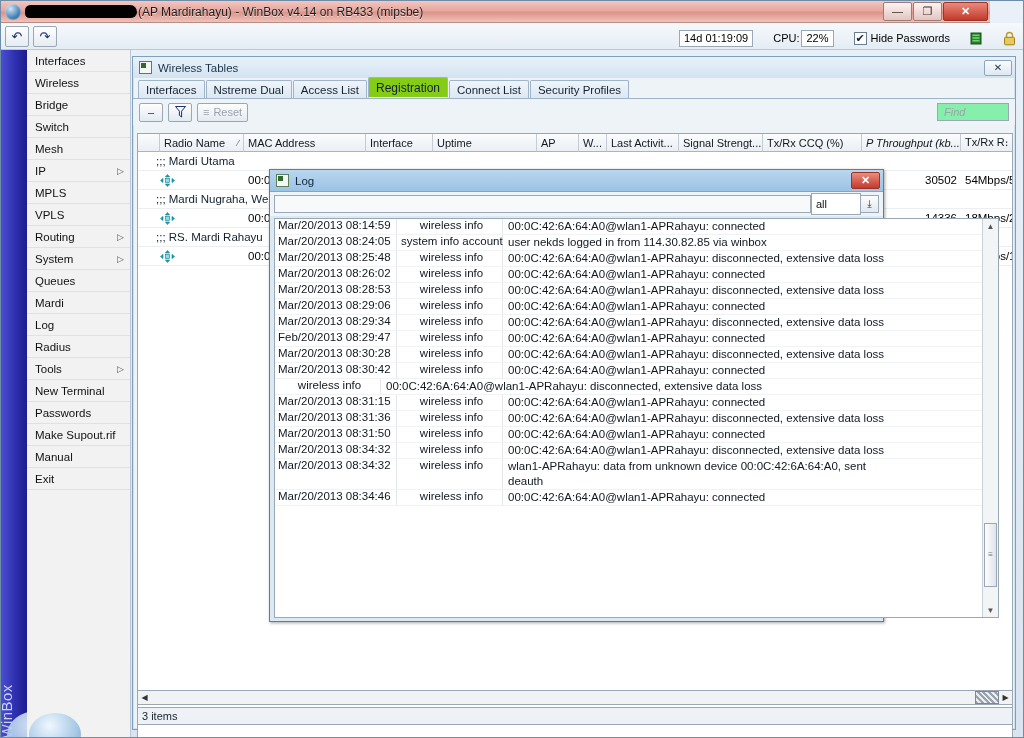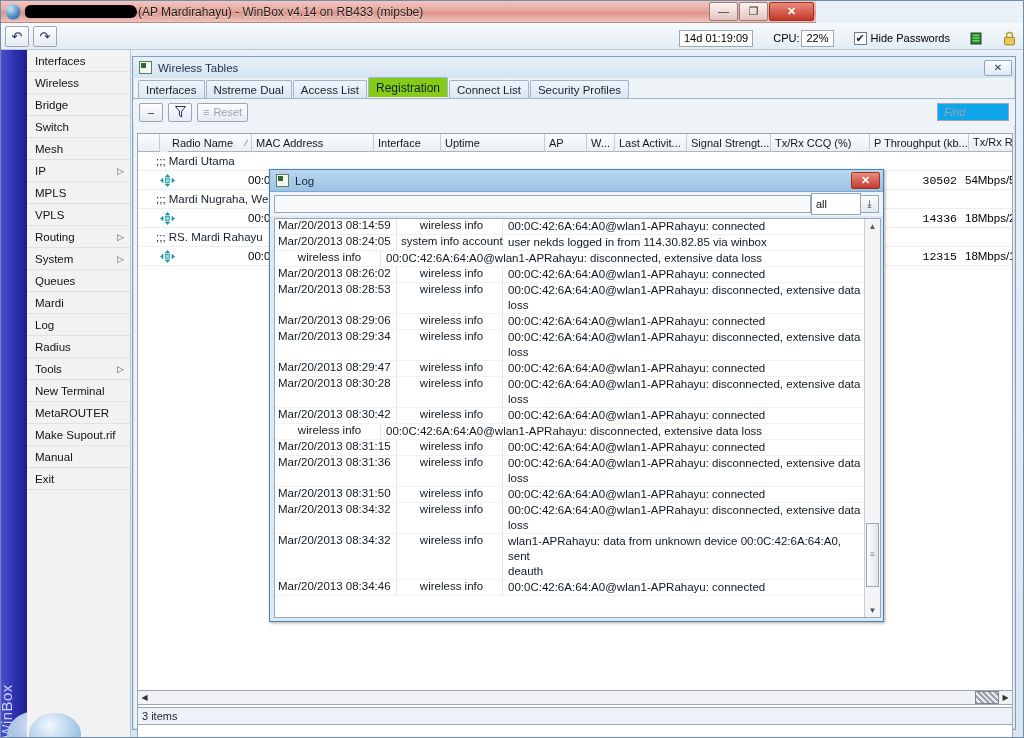--- a/index.html
+++ b/index.html
@@ -16,21 +16,21 @@
   #app {
     position: relative;
     width: 1024px; height: 738px;
     background: linear-gradient(#e9f0f8, #d9e4f0);
     border: 1px solid #6f8ca8;
     overflow: hidden;
   }
 
   
   #titlebar {
-    position: absolute; left: 0; top: 0; width: 815px; height: 22px;
+    position: absolute; left: 0; top: 0; width: 989px; height: 22px;
     background: linear-gradient(#f3c6c0 0%, #e6a79f 45%, #dd948a 55%, #eec3bb 100%);
     border-bottom: 1px solid #b98d86;
     display: flex; align-items: center;
   }
   #titlebar .tb-icon {
     width: 16px; height: 16px; margin: 0 4px 0 4px; flex: 0 0 auto;
     border-radius: 50%;
     background: radial-gradient(circle at 35% 30%, #cfe6f7, #2f6fa8 70%, #14456e);
     box-shadow: inset 0 0 2px #fff;
   }
@@ -176,21 +176,21 @@
   .wtb {
     height: 19px; min-width: 24px; padding: 0 5px;
     border: 1px solid #9aa7b4; border-radius: 2px;
     background: linear-gradient(#fdfdfe, #e4eaf1);
     display: flex; align-items: center; justify-content: center;
     gap: 4px; font-size: 11px; color: #20303f;
   }
   .wtb.disabled { color: #9aa3ab; }
   #find-box {
     margin-left: auto; width: 72px; height: 18px;
-    border: 1px solid #9aa7b4; background: #0ea5e9;
+    border: 1px solid #9aa7b4; background: #86efac;
     display: flex; align-items: center; padding: 0 4px;
   }
   #find-box input {
     border: 0; outline: 0; width: 100%; font-size: 11px;
     font-family: "Liberation Sans", sans-serif;
     color: #333; background: transparent; font-style: italic;
   }
   #find-box input::placeholder { color: #9aa3ab; font-style: italic; }
 
   
@@ -204,21 +204,21 @@
     border-right: 1px solid #c3ccd5; border-bottom: 1px solid #a9b4bf;
     padding: 0 4px; display: flex; align-items: center;
     font-size: 11px; color: #101820; overflow: hidden; white-space: nowrap;
   }
   #wt-head .th .sortmark { margin-left: auto; font-size: 9px; color: #5e6a75; }
   .trow { display: flex; height: 19px; align-items: center; border-bottom: 1px solid #eceff2; }
   .trow .cmt {
     padding-left: 18px; font-size: 11.5px; color: #12202c; white-space: nowrap;
   }
   .trow .cell { display: flex; align-items: center; height: 19px; overflow: hidden; white-space: nowrap; font-size: 11.5px; }
-  .trow .cell.num { justify-content: flex-end; padding-right: 4px; font-family: Liberation Mono, monospace; }
+  .trow .cell.num { justify-content: flex-end; padding-right: 4px; }
   .arrow4 {
     width: 15px; height: 13px; margin-left: 22px; flex: 0 0 auto;
     position: relative; color: #1aa6b7; font-size: 13px; line-height: 13px;
     text-align: center;
   }
 
   
   #wt-hscroll {
     position: absolute; left: 4px; bottom: 24px; width: 876px; height: 15px;
     background: #f0f2f4; border: 1px solid #9aa7b4;
@@ -267,21 +267,21 @@
   #lg-select {
     width: 50px; height: 22px; border: 1px solid #9aa7b4; background: #fff;
     display: flex; align-items: center; padding-left: 4px; font-size: 11px; color: #111;
   }
   #lg-dropbtn {
     width: 18px; height: 18px; border: 1px solid #9aa7b4; border-left: none;
     background: linear-gradient(#fdfdfe, #e2e8ef);
     display: flex; align-items: center; justify-content: center; font-size: 10px; color: #222;
   }
   #lg-list-wrap {
-    position: absolute; left: 4px; top: 48px; width: 607px; height: 400px;
+    position: absolute; left: 4px; top: 48px; width: 725px; height: 400px;
     background: #fff; border: 1px solid #9aa7b4; display: flex; overflow: hidden;
   }
   #lg-list { flex: 1; overflow: hidden; }
   .lg-row { display: flex; border-bottom: 1px solid #f0f2f4; min-height: 15px; }
   .lg-row .lg-time {
     width: 122px; flex: 0 0 122px; padding-left: 3px;
     font-size: 11.5px; color: #101820; border-right: 1px solid #e3e7eb; white-space: nowrap;
   }
   .lg-row .lg-topic {
     width: 106px; flex: 0 0 106px; padding-left: 4px;
@@ -412,21 +412,21 @@
         <span>Radius</span>
       </div>
       <div class="menu-item">
         <span>Tools</span>
         <span class="arrow">▷</span>
       </div>
       <div class="menu-item">
         <span>New Terminal</span>
       </div>
       <div class="menu-item">
-        <span>MetaROUTER</span>
+        <span>Passwords</span>
       </div>
       <div class="menu-item">
         <span>Make Supout.rif</span>
       </div>
       <div class="menu-item">
         <span>Manual</span>
       </div>
       <div class="menu-item">
         <span>Exit</span>
       </div>
@@ -472,21 +472,21 @@
         <span>Reset</span>
       </div>
       <div id="find-box">
         <input placeholder="Find" style="">
       </div>
     </div>
 
     <div id="wt-table-wrap">
       <div id="wt-head">
           <div class="th" style="flex: 0 0 22px;"></div>
-          <div class="th" style="flex: 0 0 84px; margin-left: 8px;">
+          <div class="th" style="flex: 0 0 84px;">
             <span>Radio Name</span>
             <span class="sortmark">∕</span>
           </div>
           <div class="th" style="flex: 0 0 122px;">
             <span>MAC Address</span>
           </div>
           <div class="th" style="flex: 0 0 67px;">
             <span>Interface</span>
           </div>
           <div class="th" style="flex: 0 0 104px;">
@@ -500,21 +500,21 @@
           </div>
           <div class="th" style="flex: 0 0 72px;">
             <span>Last Activit...</span>
           </div>
           <div class="th" style="flex: 0 0 84px;">
             <span>Signal Strengt...</span>
           </div>
           <div class="th" style="flex: 0 0 99px;">
             <span>Tx/Rx CCQ (%)</span>
           </div>
-          <div class="th" style="flex: 0 0 99px;">
+          <div class="th" style="flex: 0 0 99px; font-style: italic;">
             <span>P Throughput (kb...</span>
           </div>
           <div class="th" style="flex: 0 0 59px;">
             <span>Tx/Rx R։</span>
           </div>
         </div>
       <div id="wt-body">
           <div class="trow">
             <div class="cmt">;;; Mardi Utama</div>
           </div>
@@ -593,20 +593,21 @@
             <div class="lg-time">Mar/20/2013 08:14:59</div>
             <div class="lg-topic">wireless info</div>
             <div class="lg-msg">00:0C:42:6A:64:A0@wlan1-APRahayu: connected</div>
           </div>
           <div class="lg-row">
             <div class="lg-time">Mar/20/2013 08:24:05</div>
             <div class="lg-topic">system info account</div>
             <div class="lg-msg">user nekds logged in from 114.30.82.85 via winbox</div>
           </div>
           <div class="lg-row">
+            <div class="lg-time">Mar/20/2013 08:25:48</div>
             <div class="lg-topic">wireless info</div>
             <div class="lg-msg">00:0C:42:6A:64:A0@wlan1-APRahayu: disconnected, extensive data loss</div>
           </div>
           <div class="lg-row">
             <div class="lg-time">Mar/20/2013 08:26:02</div>
             <div class="lg-topic">wireless info</div>
             <div class="lg-msg">00:0C:42:6A:64:A0@wlan1-APRahayu: connected</div>
           </div>
           <div class="lg-row">
             <div class="lg-time">Mar/20/2013 08:28:53</div>
@@ -617,21 +618,21 @@
             <div class="lg-time">Mar/20/2013 08:29:06</div>
             <div class="lg-topic">wireless info</div>
             <div class="lg-msg">00:0C:42:6A:64:A0@wlan1-APRahayu: connected</div>
           </div>
           <div class="lg-row">
             <div class="lg-time">Mar/20/2013 08:29:34</div>
             <div class="lg-topic">wireless info</div>
             <div class="lg-msg">00:0C:42:6A:64:A0@wlan1-APRahayu: disconnected, extensive data loss</div>
           </div>
           <div class="lg-row">
-            <div class="lg-time">Mar/20/2013 08:29:47</div>
+            <div class="lg-time">Feb/20/2013 08:29:47</div>
             <div class="lg-topic">wireless info</div>
             <div class="lg-msg">00:0C:42:6A:64:A0@wlan1-APRahayu: connected</div>
           </div>
           <div class="lg-row">
             <div class="lg-time">Mar/20/2013 08:30:28</div>
             <div class="lg-topic">wireless info</div>
             <div class="lg-msg">00:0C:42:6A:64:A0@wlan1-APRahayu: disconnected, extensive data loss</div>
           </div>
           <div class="lg-row">
             <div class="lg-time">Mar/20/2013 08:30:42</div>

